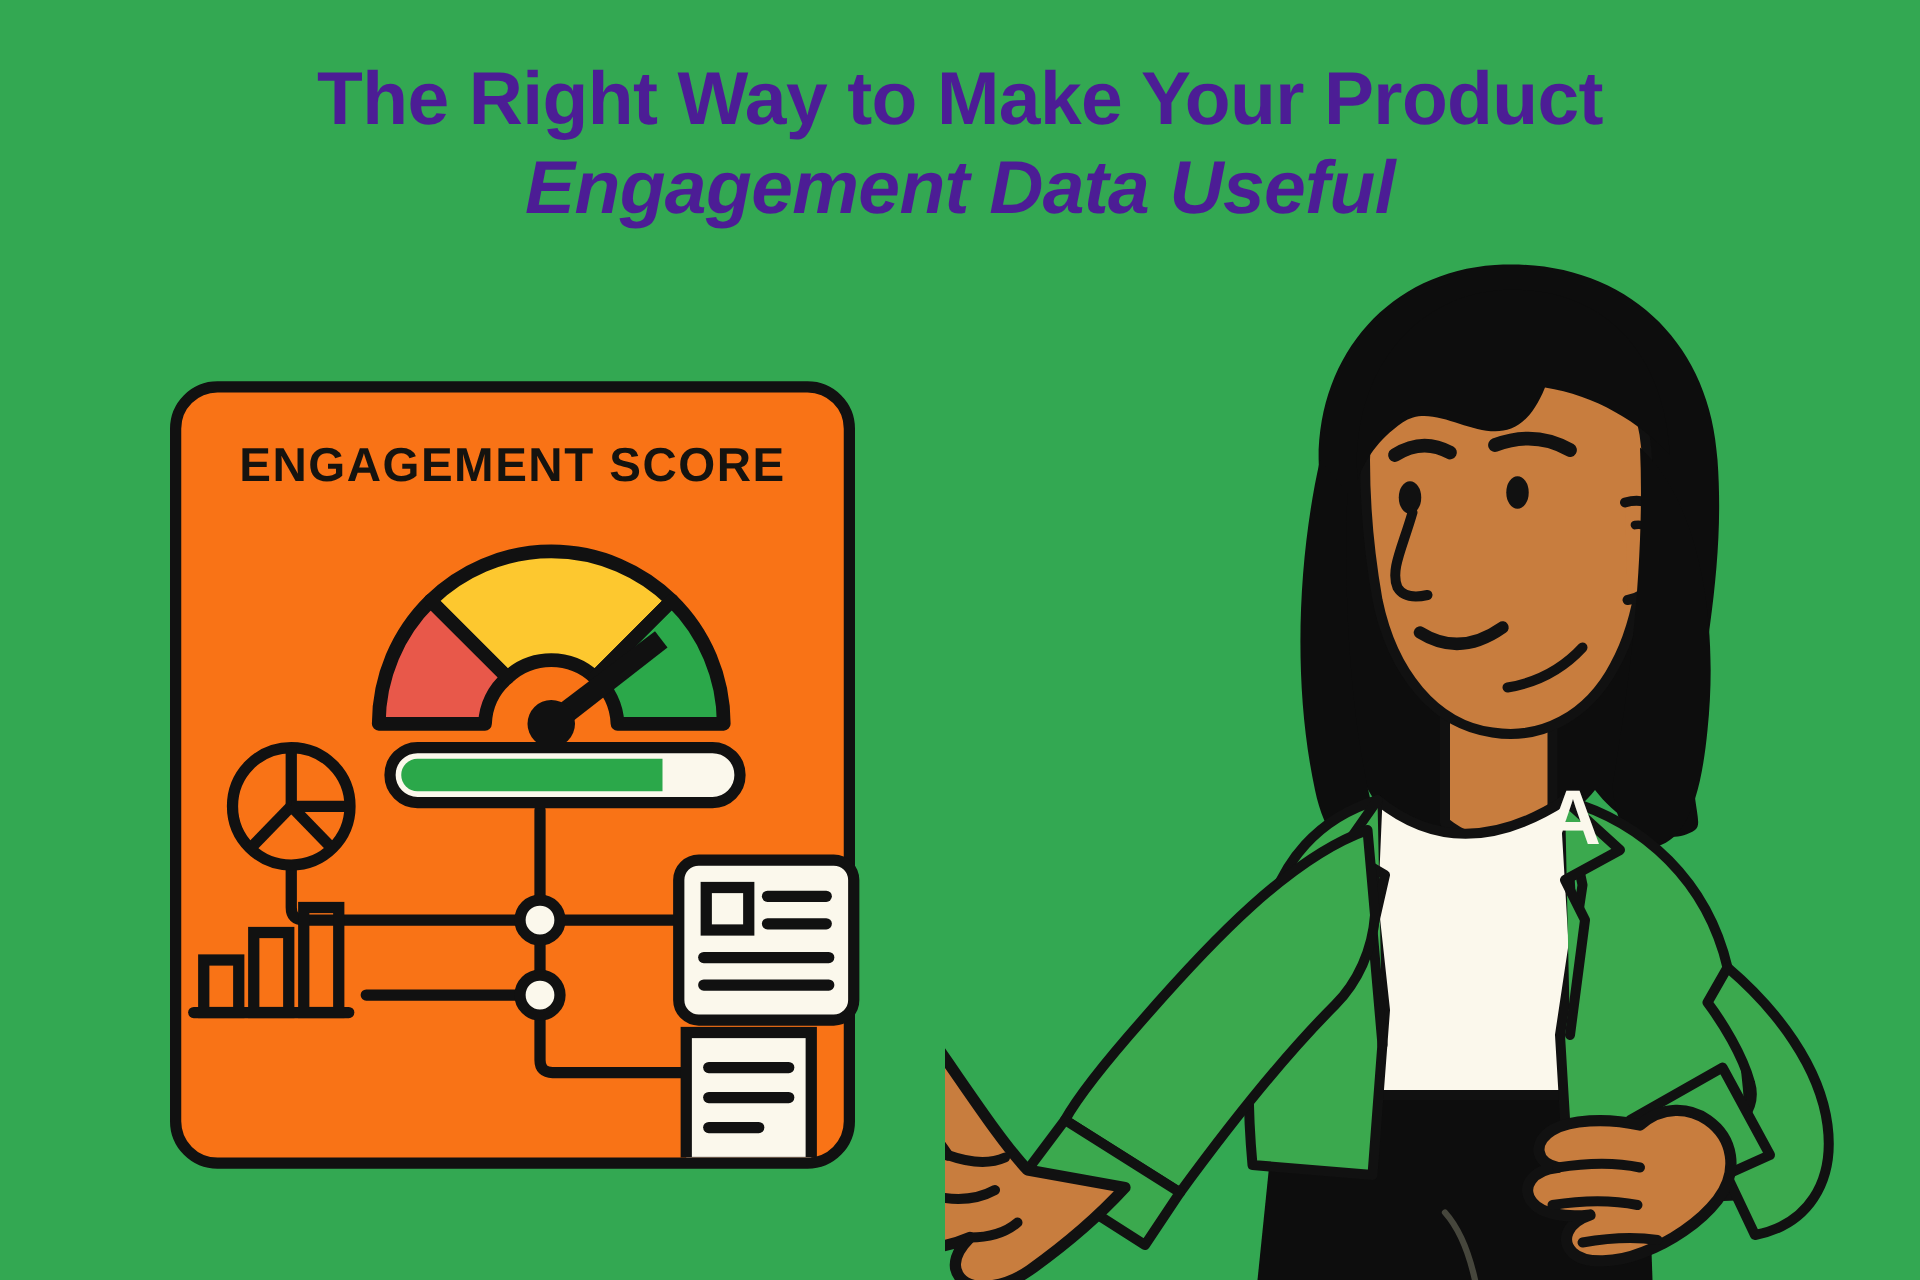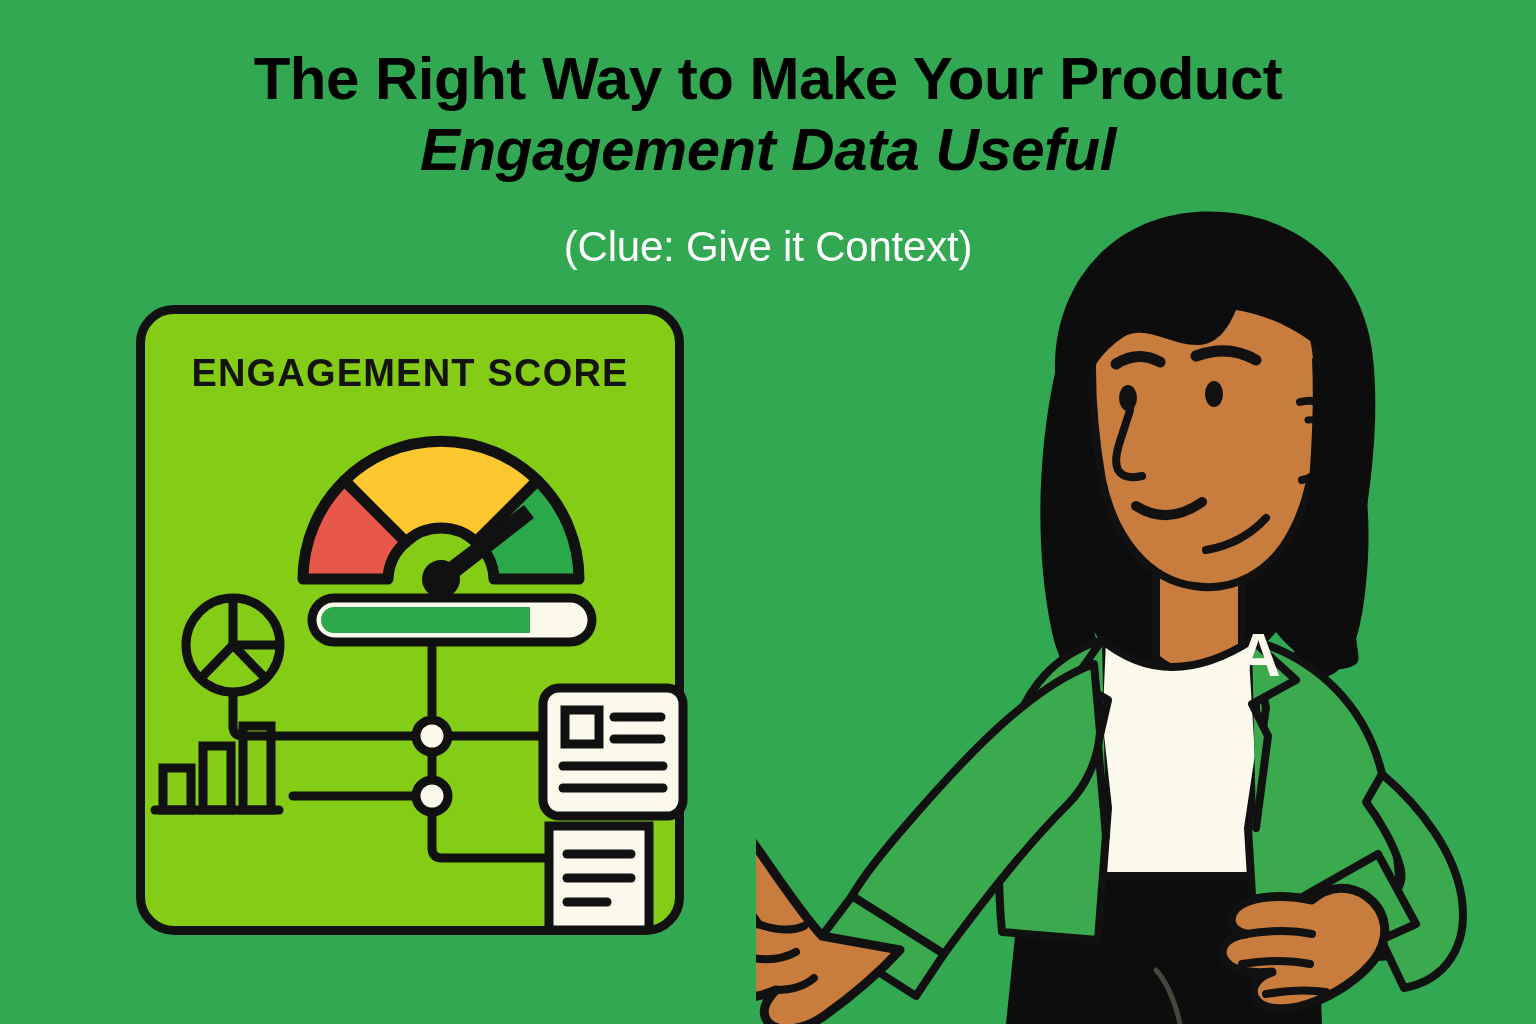--- a/index.html
+++ b/index.html
@@ -20,21 +20,21 @@
     inset: 0;
     background: #33a852;
   }
   
   .headline {
     position: absolute;
     left: 0;
     top: 44px;
     width: 1536px;
     text-align: center;
-    color: #000000;
+    color: #4c1d95;
     font-weight: 700;
     font-size: 60px;
     line-height: 1.18;
     letter-spacing: -0.5px;
     padding: 0 90px;
     box-sizing: border-box;
   }
   .headline .l1 { display: block; }
   .headline .l2 { display: block; font-style: italic; }
   .subhead {
@@ -49,21 +49,21 @@
     line-height: 1.2;
     letter-spacing: -0.2px;
   }
   
   .card {
     position: absolute;
     left: 136px;
     top: 305px;
     width: 548px;
     height: 630px;
-    background: #84cc16;
+    background: #f97316;
     border: 9px solid #111111;
     border-radius: 38px;
     box-sizing: border-box;
   }
   .card-title {
     position: absolute;
     left: 0;
     top: 38px;
     width: 100%;
     text-align: center;
@@ -112,21 +112,20 @@
 <body>
 
 <div id="stage" style="background: rgb(51, 168, 82);">
 
   <div class="bg-layer" style="background: rgb(51, 168, 82);"></div>
 
   <div class="headline">
     <span class="l1">The Right Way to Make Your Product</span>
     <span class="l2">Engagement Data Useful</span>
   </div>
-  <div class="subhead">(Clue: Give it Context)</div>
 
   <div class="card">
 
     <div class="card-title">ENGAGEMENT SCORE</div>
 
     <div class="gauge-wrap">
       <svg width="320" height="170" viewBox="0 0 320 170" xmlns="http://www.w3.org/2000/svg">
         <g fill="none" stroke="#111111" stroke-width="11" stroke-linecap="butt">
 
           <path d="M 22 155 A 138 138 0 0 1 63.5 56.5 L 125 118 A 51 51 0 0 0 107 155 Z" fill="#e8584a" stroke="#111111" stroke-width="11" stroke-linejoin="round"></path>

